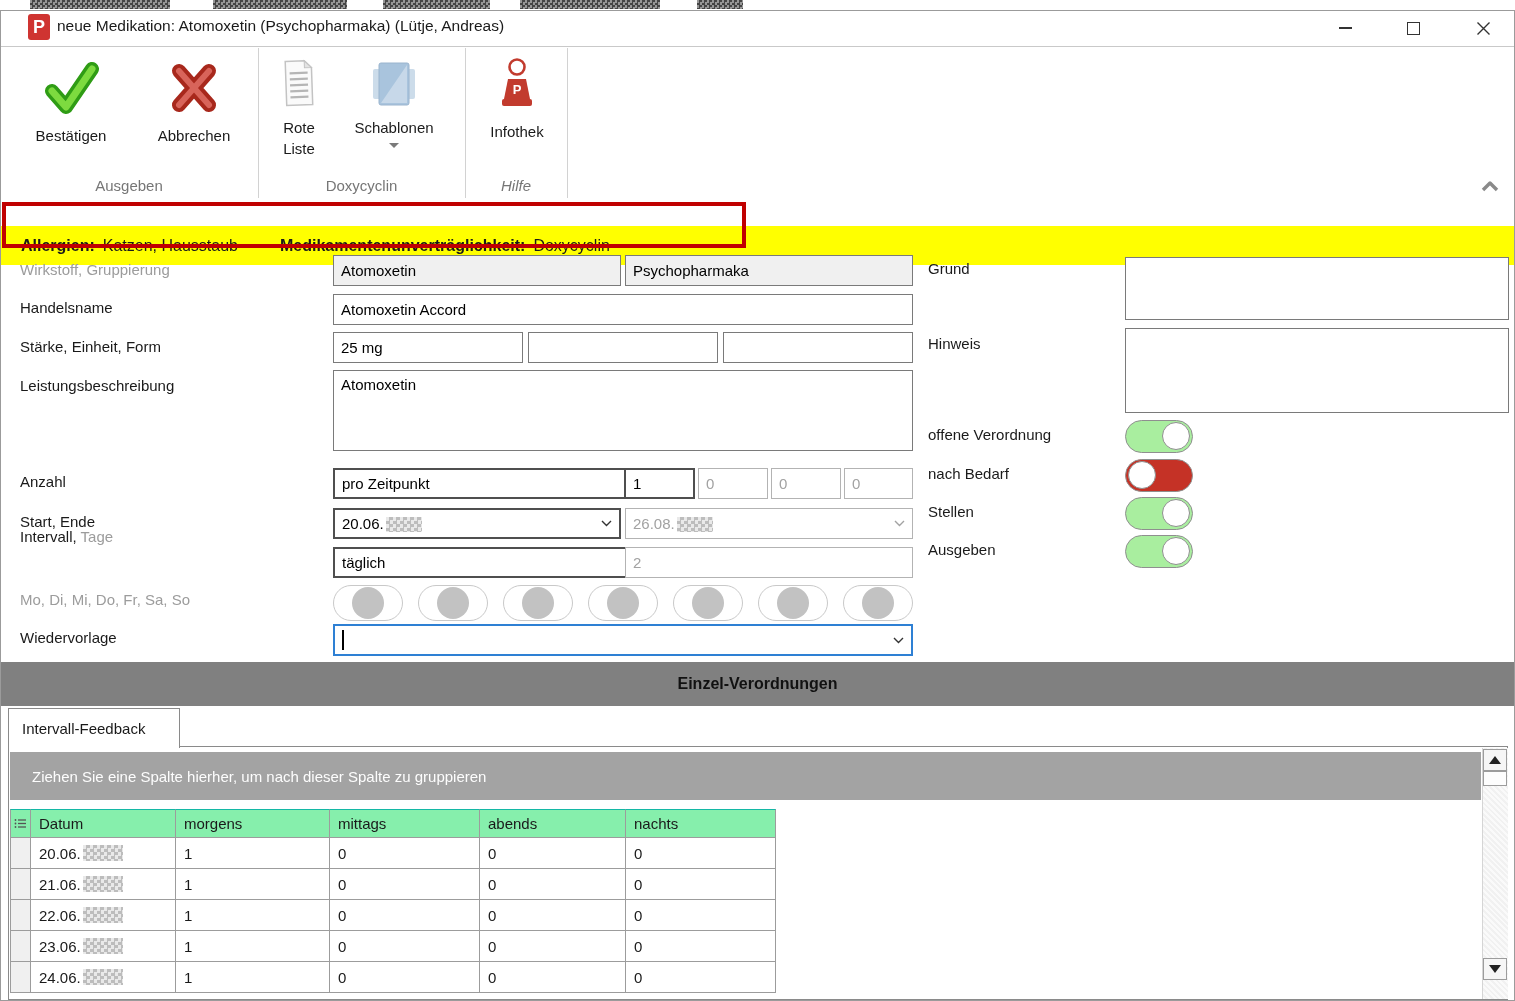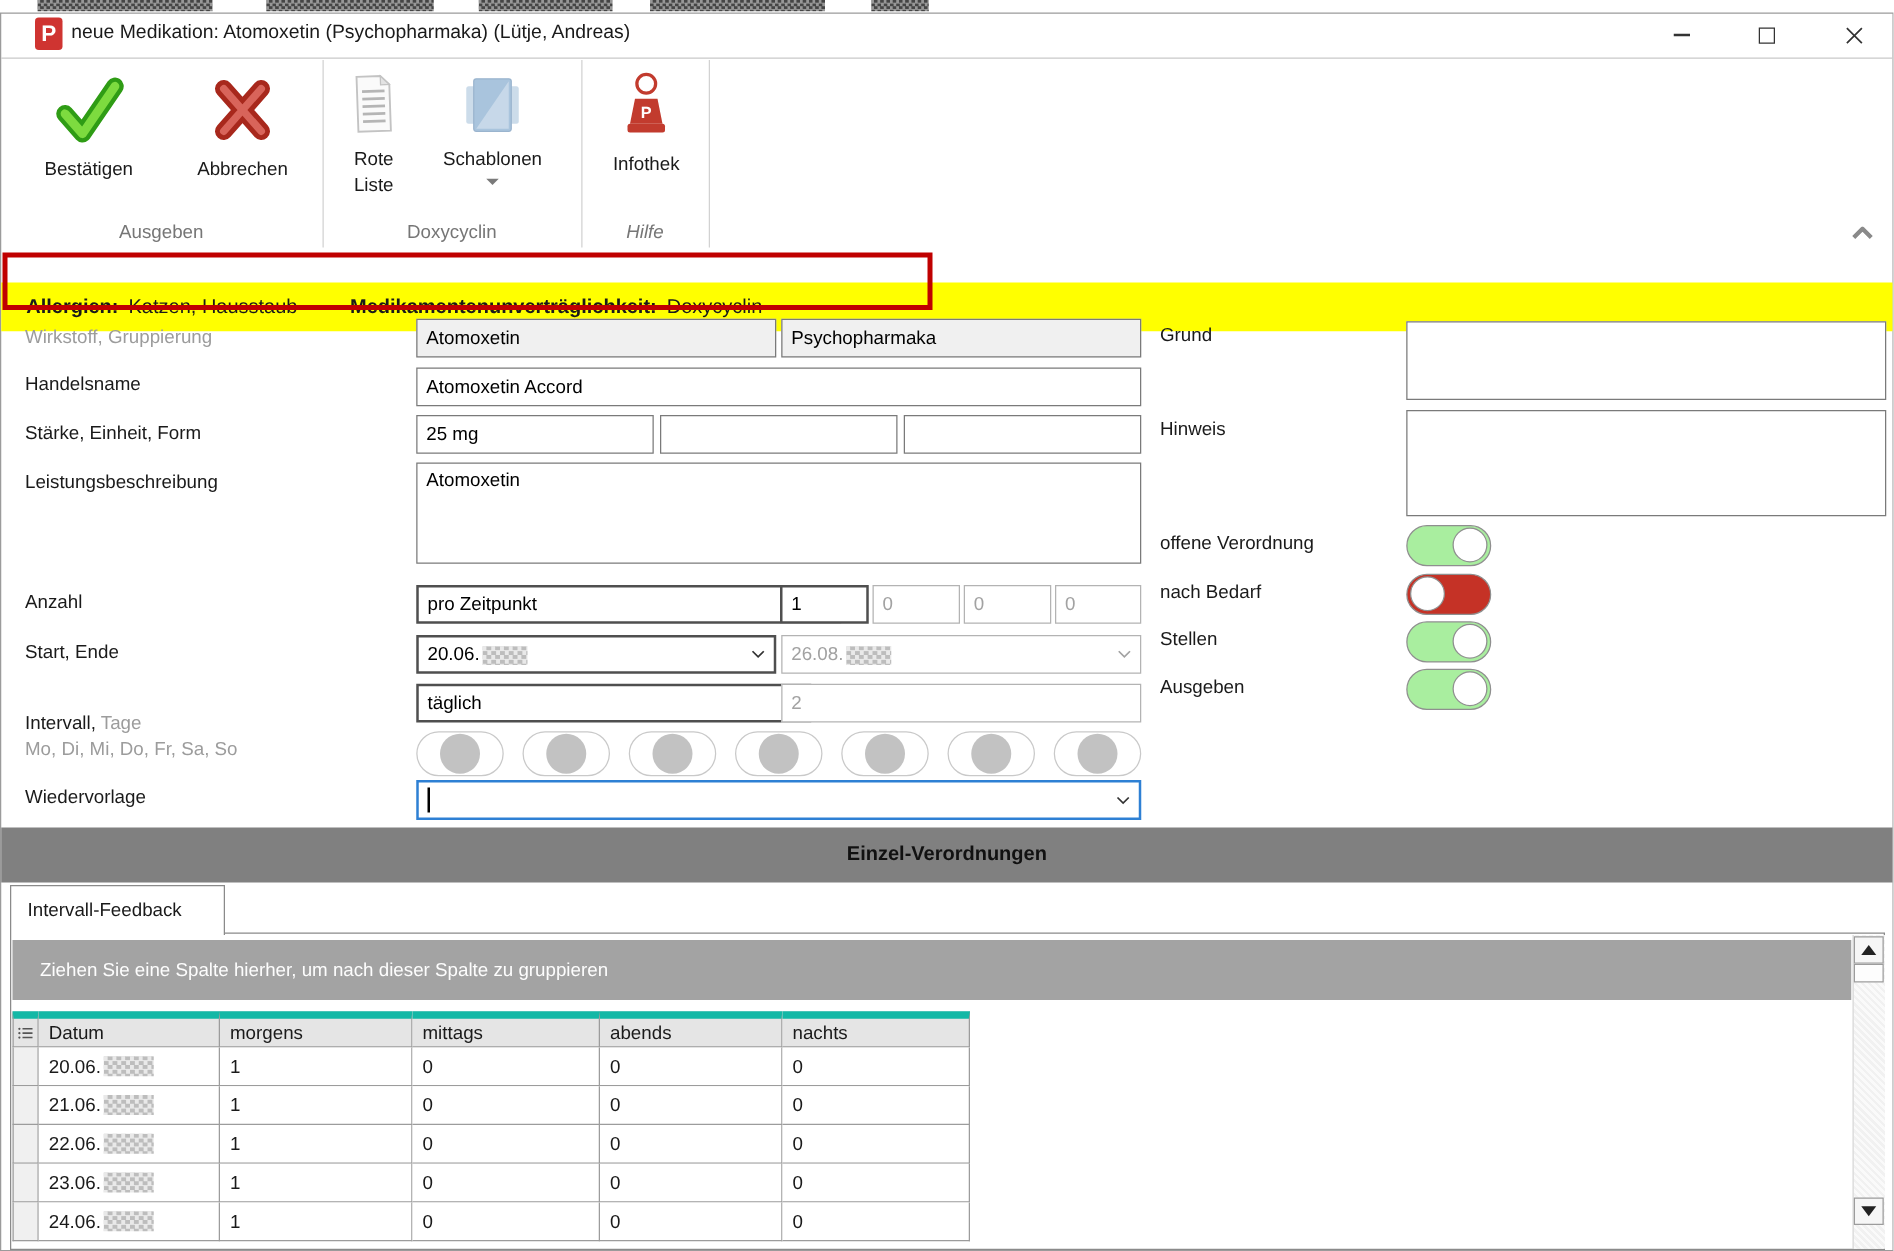--- a/index.html
+++ b/index.html
@@ -78,21 +78,21 @@
   .tab { position:absolute; left:8px; top:708px; width:172px; height:40px; background:#fff;
     border:1px solid #8a8a8a; border-bottom:none; z-index:5; display:flex; align-items:center; padding-left:13px; font-size:15px; }
   .panel { position:absolute; left:8px; top:746px; width:1500px; height:254px; border:1px solid #8a8a8a; background:#fff; }
   .grp-bar { position:absolute; left:10px; top:752px; width:1471px; height:48px; background:#a3a3a3;
     display:flex; align-items:center; padding-left:22px; color:#fdfdfd; font-size:15px; }
 
   .trow { position:absolute; left:10px; width:767px; display:flex; font-size:15px; }
   .trow .c { border-right:1px solid #9c9c9c; border-bottom:1px solid #9c9c9c; display:flex; align-items:center; padding-left:8px; overflow:hidden; white-space:nowrap; }
   .trow .c:first-child { border-left:1px solid #9c9c9c; padding-left:0; justify-content:center; }
   .thead { top:809px; height:29px; }
-  .thead .c { background:#e5e5e5; border-top:6px solid #14b8a6; }
+  .thead .c { background:#86efac; border-top:1px solid #14b8a6; }
   .tbody .c { background:#fff; }
   .tbody .c.sel { background:#f0f0f0; }
   .w-sel{width:21px;} .w-dat{width:145px;} .w-mor{width:154px;} .w-mit{width:150px;} .w-abe{width:146px;} .w-nac{width:150px;}
 
   .redact { display:inline-block; width:40px; height:16px; margin-left:2px; vertical-align:middle;
     background: repeating-conic-gradient(#bdbdbd 0% 25%, #e9e9e9 0% 50%) 0 0 / 7px 7px; }
   .redact.sm { width:36px; height:15px; }
 
   
   .sb-track { position:absolute; left:1482px; top:748px; width:26px; height:251px;
@@ -219,21 +219,21 @@
     <span class="val">Doxycyclin</span>
   </div>
   <div class="annot"></div>
 
   <div class="flabel gray" style="left:20px;top:261px;">Wirkstoff, Gruppierung</div>
   <div class="flabel" style="left:20px;top:299px;">Handelsname</div>
   <div class="flabel" style="left:20px;top:338px;">Stärke, Einheit, Form</div>
   <div class="flabel" style="left:20px;top:377px;">Leistungsbeschreibung</div>
   <div class="flabel" style="left:20px;top:473px;">Anzahl</div>
   <div class="flabel" style="left:20px;top:513px;">Start, Ende</div>
-  <div class="flabel" style="left:20px;top:570px;"><span>Intervall,</span> <span class="graytxt">Tage</span></div>
+  <div class="flabel" style="left:20px;top:528px;"><span>Intervall,</span> <span class="graytxt">Tage</span></div>
   <div class="flabel gray" style="left:20px;top:591px;">Mo, Di, Mi, Do, Fr, Sa, So</div>
   <div class="flabel" style="left:20px;top:629px;">Wiedervorlage</div>
 
   <div class="fld dis" style="left:333px;top:255px;width:288px;height:31px;">Atomoxetin</div>
   <div class="fld dis" style="left:625px;top:255px;width:288px;height:31px;">Psychopharmaka</div>
 
   <div class="fld" style="left:333px;top:294px;width:580px;height:31px;">Atomoxetin Accord</div>
 
   <div class="fld" style="left:333px;top:332px;width:190px;height:31px;">25 mg</div>
   <div class="fld" style="left:528px;top:332px;width:190px;height:31px;"></div>

